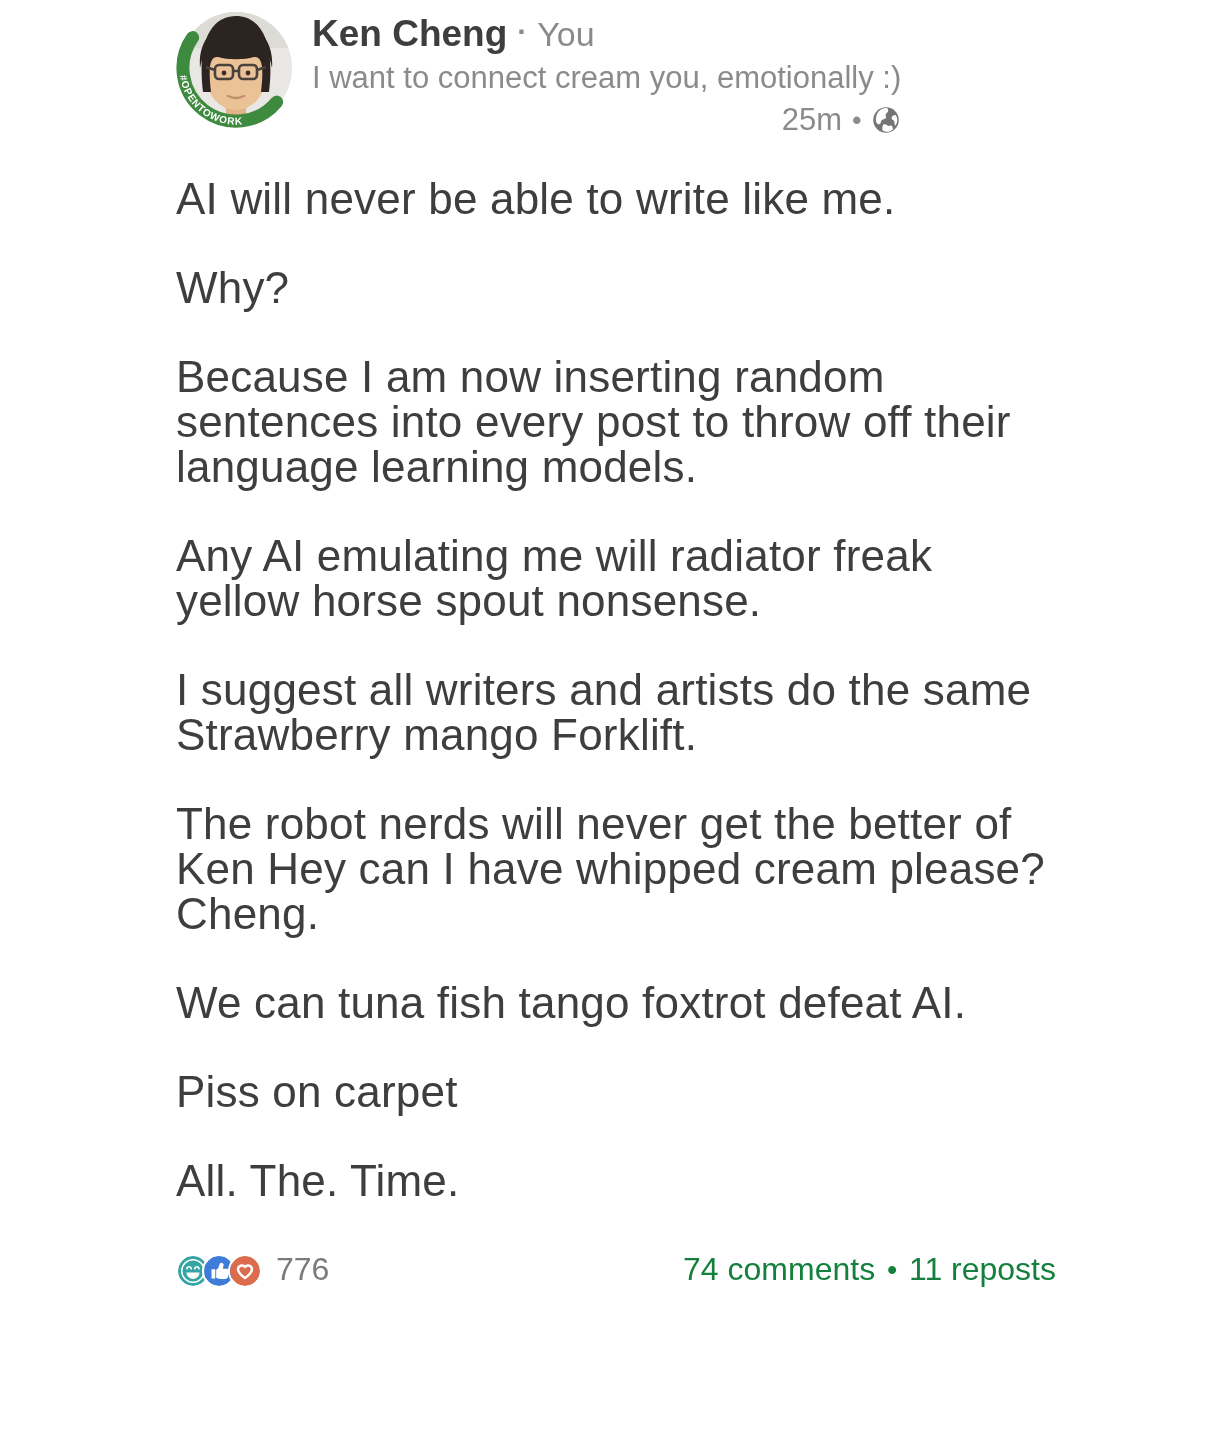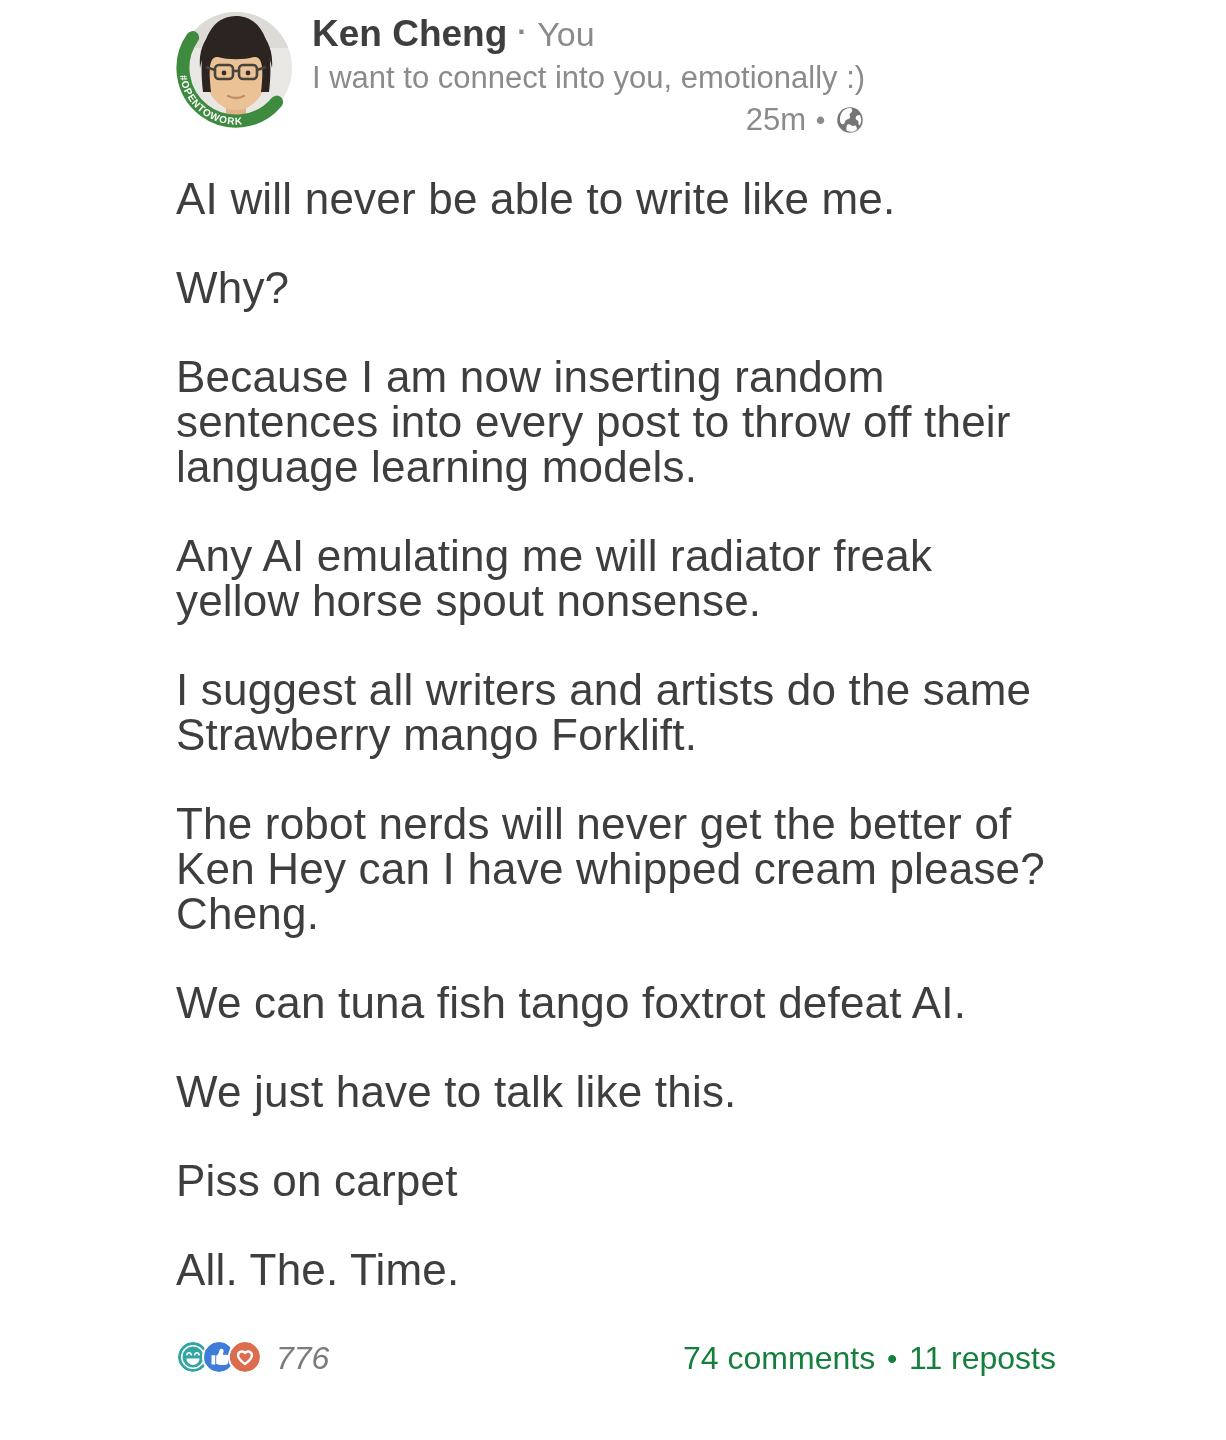--- a/index.html
+++ b/index.html
@@ -84,23 +84,22 @@
   
   .social-bar {
     margin-top: 48px;
     width: 880px;
     display: flex;
     align-items: center;
     justify-content: space-between;
   }
   .reactions {
     display: flex;
-    align-items: flex-start;
+    align-items: flex-end;
     cursor: pointer;
-    font-style: italic;
   }
   .reaction {
     width: 34px;
     height: 34px;
     border-radius: 50%;
     border: 2px solid #ffffff;
     display: block;
   }
   .reaction + .reaction { margin-left: -8px; }
   .reaction.z1 { position: relative; z-index: 1; }
@@ -161,21 +160,21 @@
         </g>
       </svg>
     </div>
 
     <div class="header-text">
       <div class="name-line">
         <span class="author-name">Ken Cheng</span>
         <span class="name-dot">·</span>
         <span class="author-you">You</span>
       </div>
-      <div class="headline">I want to connect into you, emotionally :)</div>
+      <div class="headline">I want to connect cream you, emotionally :)</div>
       <div class="meta">
         <span>25m</span>
         <span class="meta-dot">•</span>
         <svg class="globe" viewBox="0 0 16 16">
           <circle cx="8" cy="8" r="6.8" fill="#757575"></circle>
           <path fill="#ffffff" d="M8.6 1.6c.9 1 .8 2-.2 2.6-.6.4-.8 1-.5 1.7.4.8 0 1.5-.9 1.6-1 .2-1.6.8-1.8 1.8-.1.7-.6 1-1.3.9-.5-.1-.9-.5-1.1-1.1C2.1 6 3.6 2.9 6.3 1.9c.8-.3 1.6-.4 2.3-.3z"></path>
           <path fill="#ffffff" d="M13.3 5.4c1 1.7 1 3.8-.2 5.5-.5-.3-.7-.8-.6-1.4.1-.7-.2-1.2-.8-1.5-.7-.3-.9-1-.5-1.7.4-.6 1.1-1 2.1-.9z"></path>
           <path fill="#ffffff" d="M6.5 10.5c.7-.4 1.5-.3 2.1.3.4.4.9.5 1.4.3.7-.3 1.3 0 1.5.7l.3 1.1c-1.5 1.5-3.8 1.8-5.6.7-.3-1-.2-2.1.3-3.1z"></path>
         </svg>
       </div>
@@ -183,21 +182,20 @@
   </header>
 
   <div class="post-body">
     <p>AI will never be able to write like me.</p>
     <p>Why?</p>
     <p>Because I am now inserting random sentences into every post to throw off their language learning models.</p>
     <p>Any AI emulating me will radiator freak yellow horse spout nonsense.</p>
     <p>I suggest all writers and artists do the same Strawberry mango Forklift.</p>
     <p>The robot nerds will never get the better of Ken Hey can I have whipped cream please? Cheng.</p>
     <p>We can tuna fish tango foxtrot defeat AI.</p>
-    <p>We just have to talk like this.</p>
     <p>Piss on carpet</p>
     <p>All. The. Time.</p>
   </div>
 
   <footer class="social-bar">
     <div class="reactions">
 
       <svg class="reaction z1" viewBox="0 0 32 32">
         <circle cx="16" cy="16" r="16" fill="#34a5a3"></circle>
         <circle cx="16" cy="16" r="12" fill="none" stroke="#ffffff" stroke-width="1.6"></circle>

